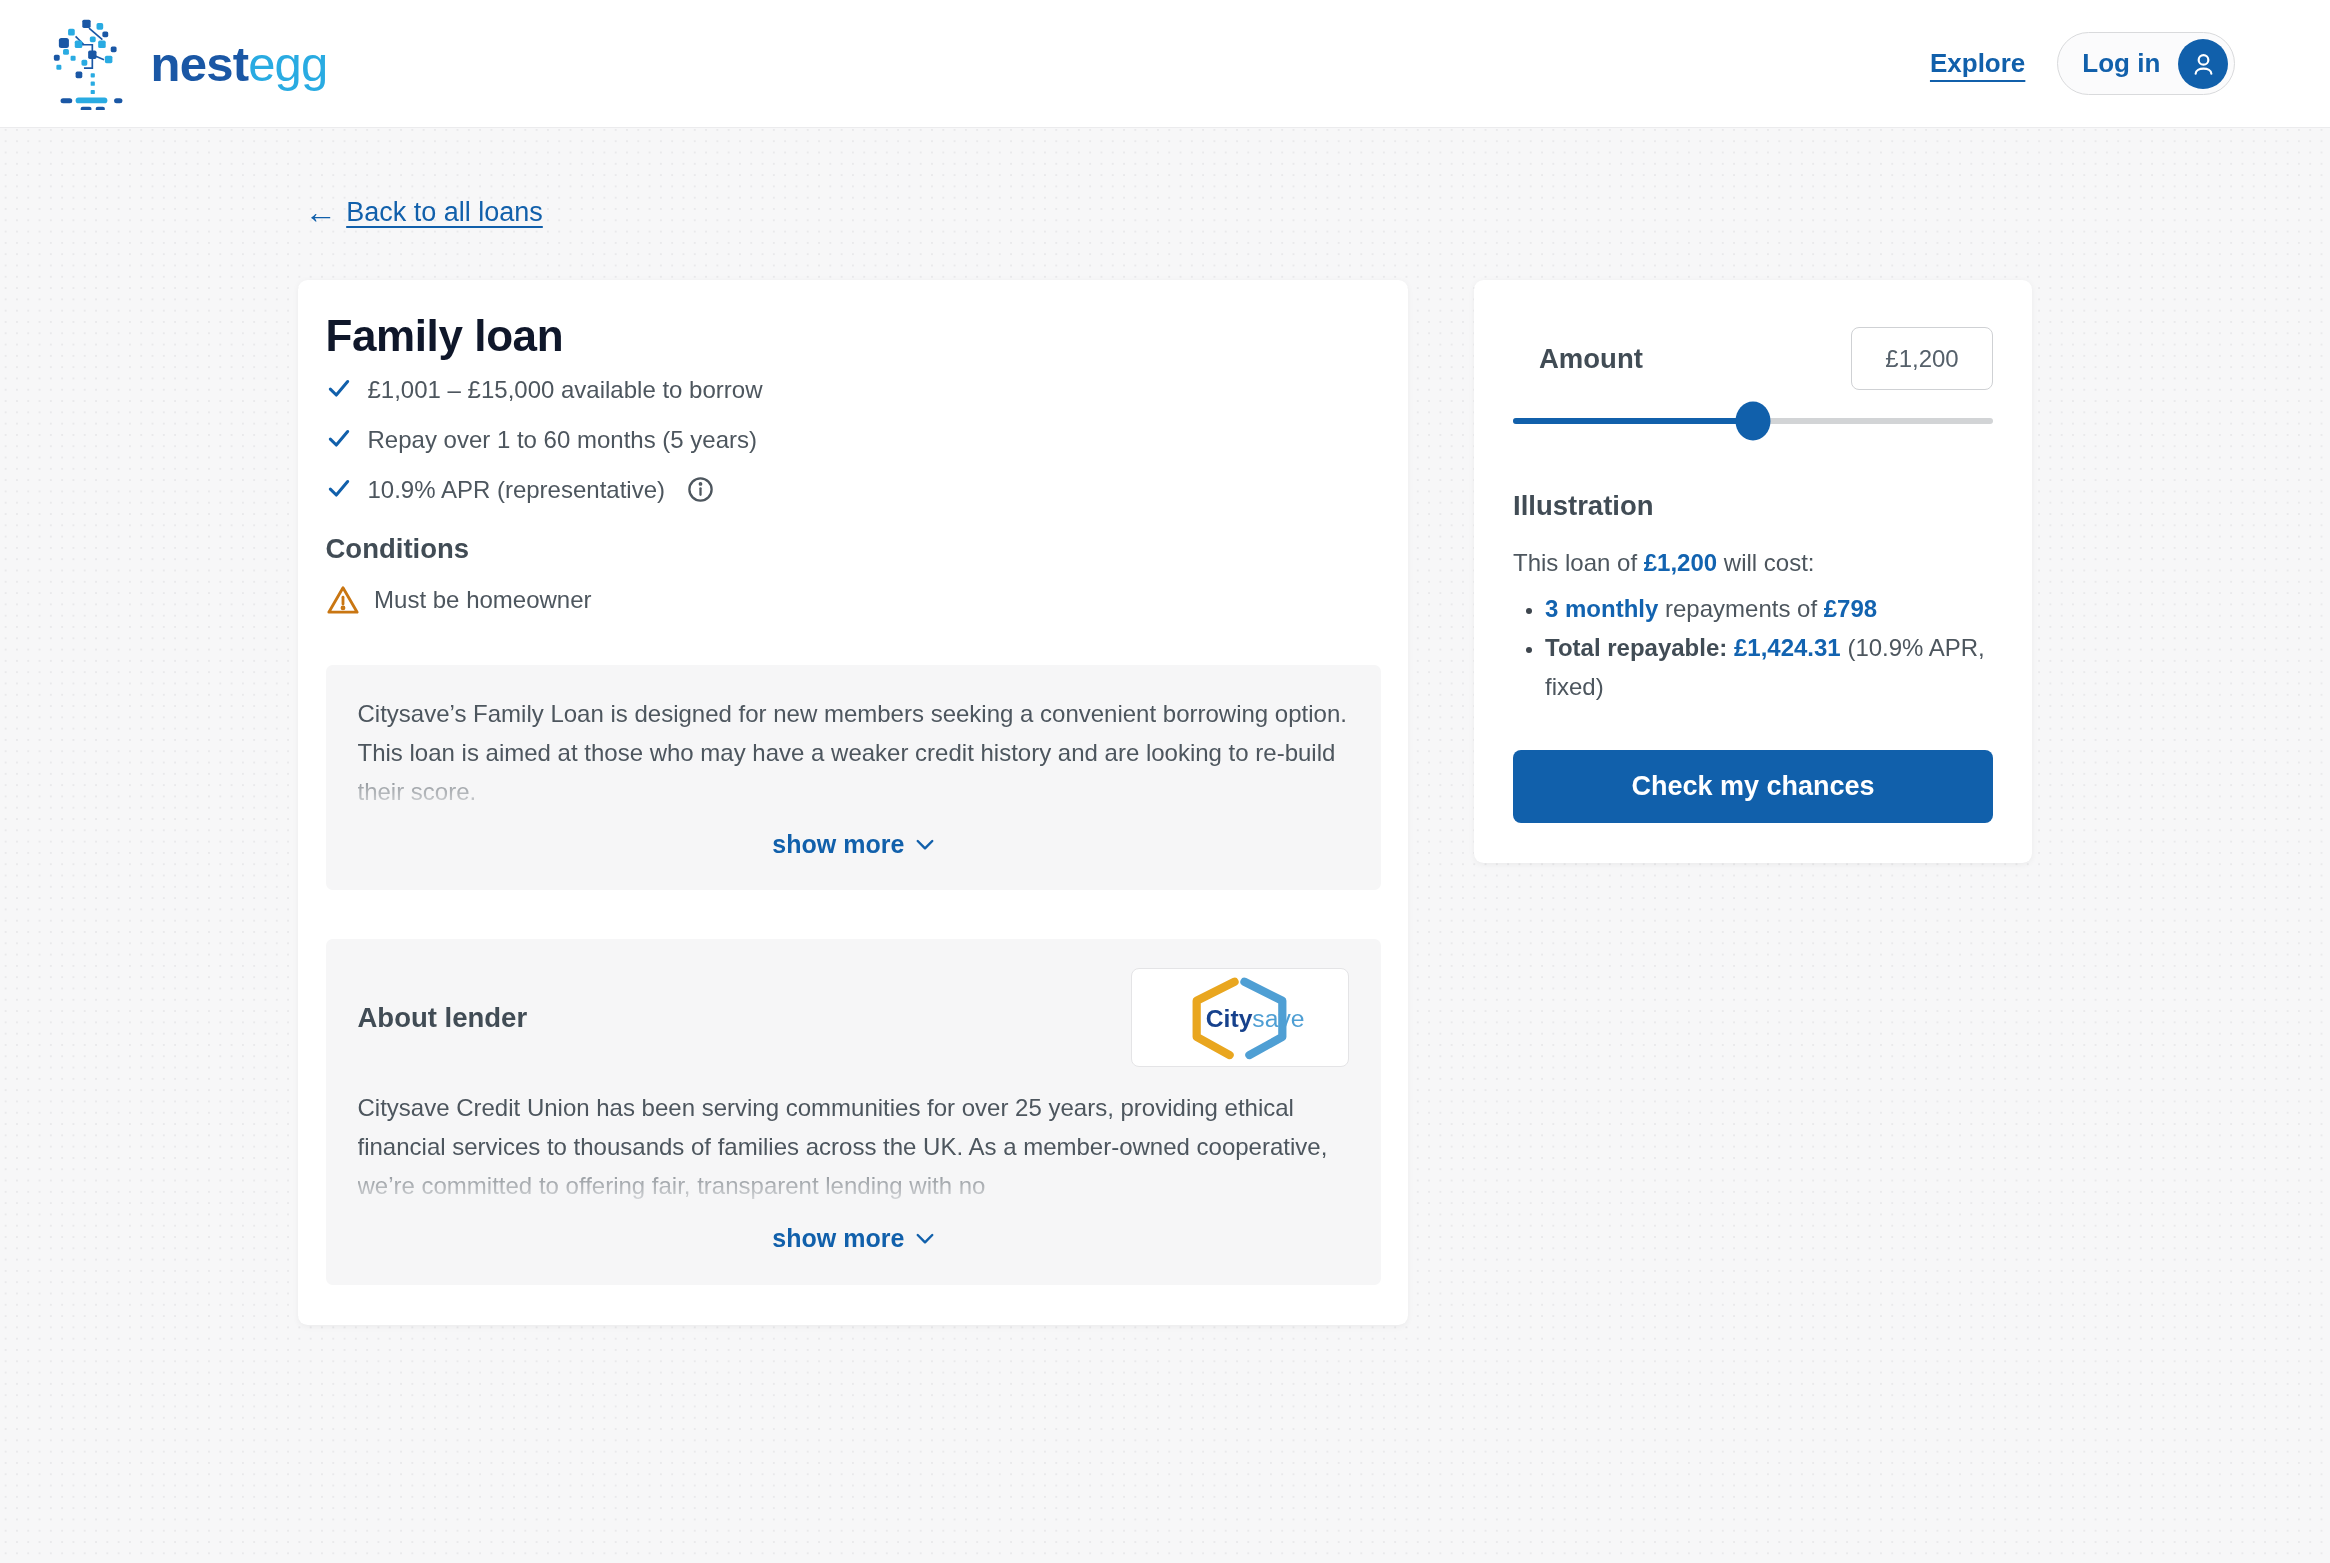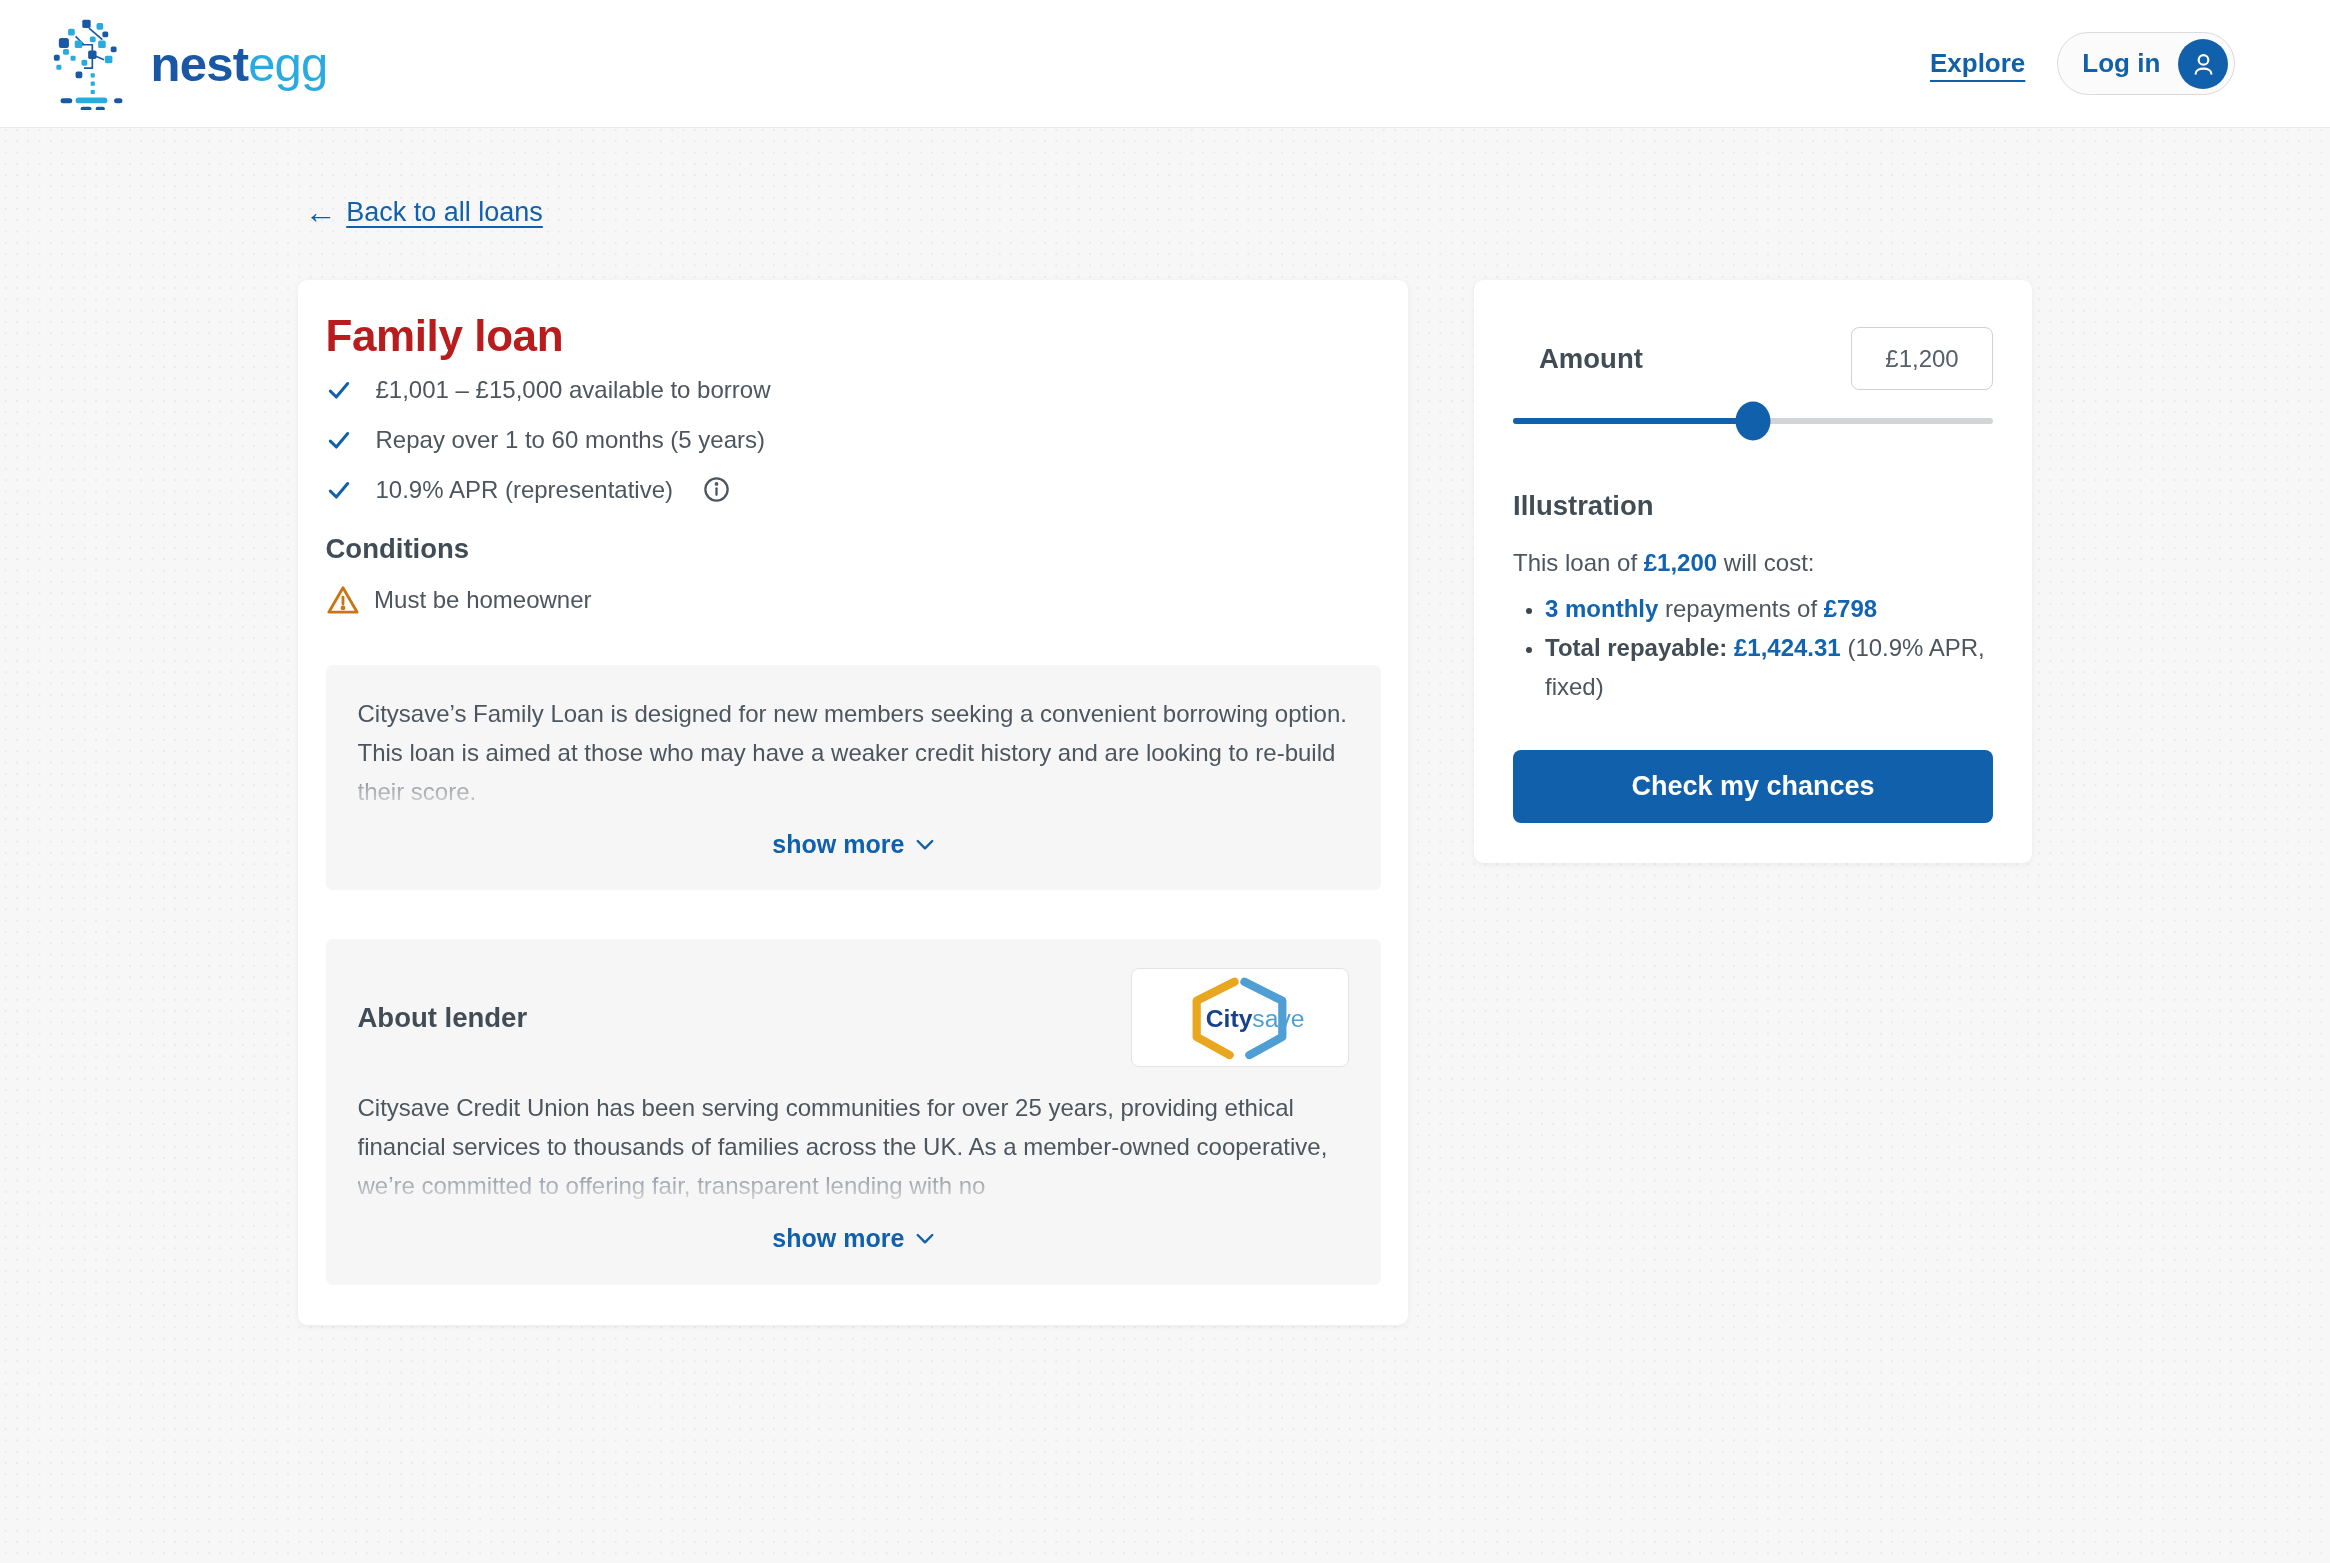--- a/index.html
+++ b/index.html
@@ -46,27 +46,27 @@
   }
   .back-arrow { font-size: 32px; line-height: 1; }
   .back-text { text-decoration: underline; text-decoration-thickness: 1.6px; text-underline-offset: 4.9px; }
   .columns { display: flex; gap: 66px; align-items: flex-start; }
   .card {
     background: #ffffff; border-radius: 9.7px;
     box-shadow: 0 1.6px 6.5px rgba(0,0,0,0.05);
   }
   
   .main-card { width: 1110px; padding: 32px 27.5px 40px; }
-  .loan-title { color: #b91c1c; font-size: 44px; font-weight: bold; line-height: 47px; letter-spacing: -0.4px; }
+  .loan-title { color: #0f172a; font-size: 44px; font-weight: bold; line-height: 47px; letter-spacing: -0.4px; }
   .section-h { color: #414c55; font-size: 27.5px; font-weight: bold; line-height: 32px; }
   .h-features { margin-top: 57px; }
   .h-conditions { margin-top: 29px; }
   ul.plain { list-style: none; }
   .features { margin-top: 16px; }
-  .features li { display: flex; align-items: center; gap: 24px; font-size: 24px; line-height: 29px; margin-bottom: 21px; }
+  .features li { display: flex; align-items: flex-start; gap: 16px; font-size: 24px; line-height: 29px; margin-bottom: 21px; }
   .conditions { margin-top: 18px; }
   .conditions li { display: flex; align-items: center; gap: 14.6px; font-size: 24px; margin-bottom: 24px; }
   .info-btn { display: inline-flex; margin-left: 4.9px; cursor: pointer; background: none; border: none; padding: 0; }
   
   .panel { background: #f6f6f7; border-radius: 6.5px; padding: 29px 32px 31px; }
   .desc-panel { margin-top: 48px; }
   .lender-panel { margin-top: 49px; padding-bottom: 32px; }
   .clamp { position: relative; height: 118px; overflow: hidden; font-size: 24px; line-height: 39px; color: #4d565e; }
   .fade-overlay {
     position: absolute; left: 0; right: 0; top: 76px; height: 42px;

